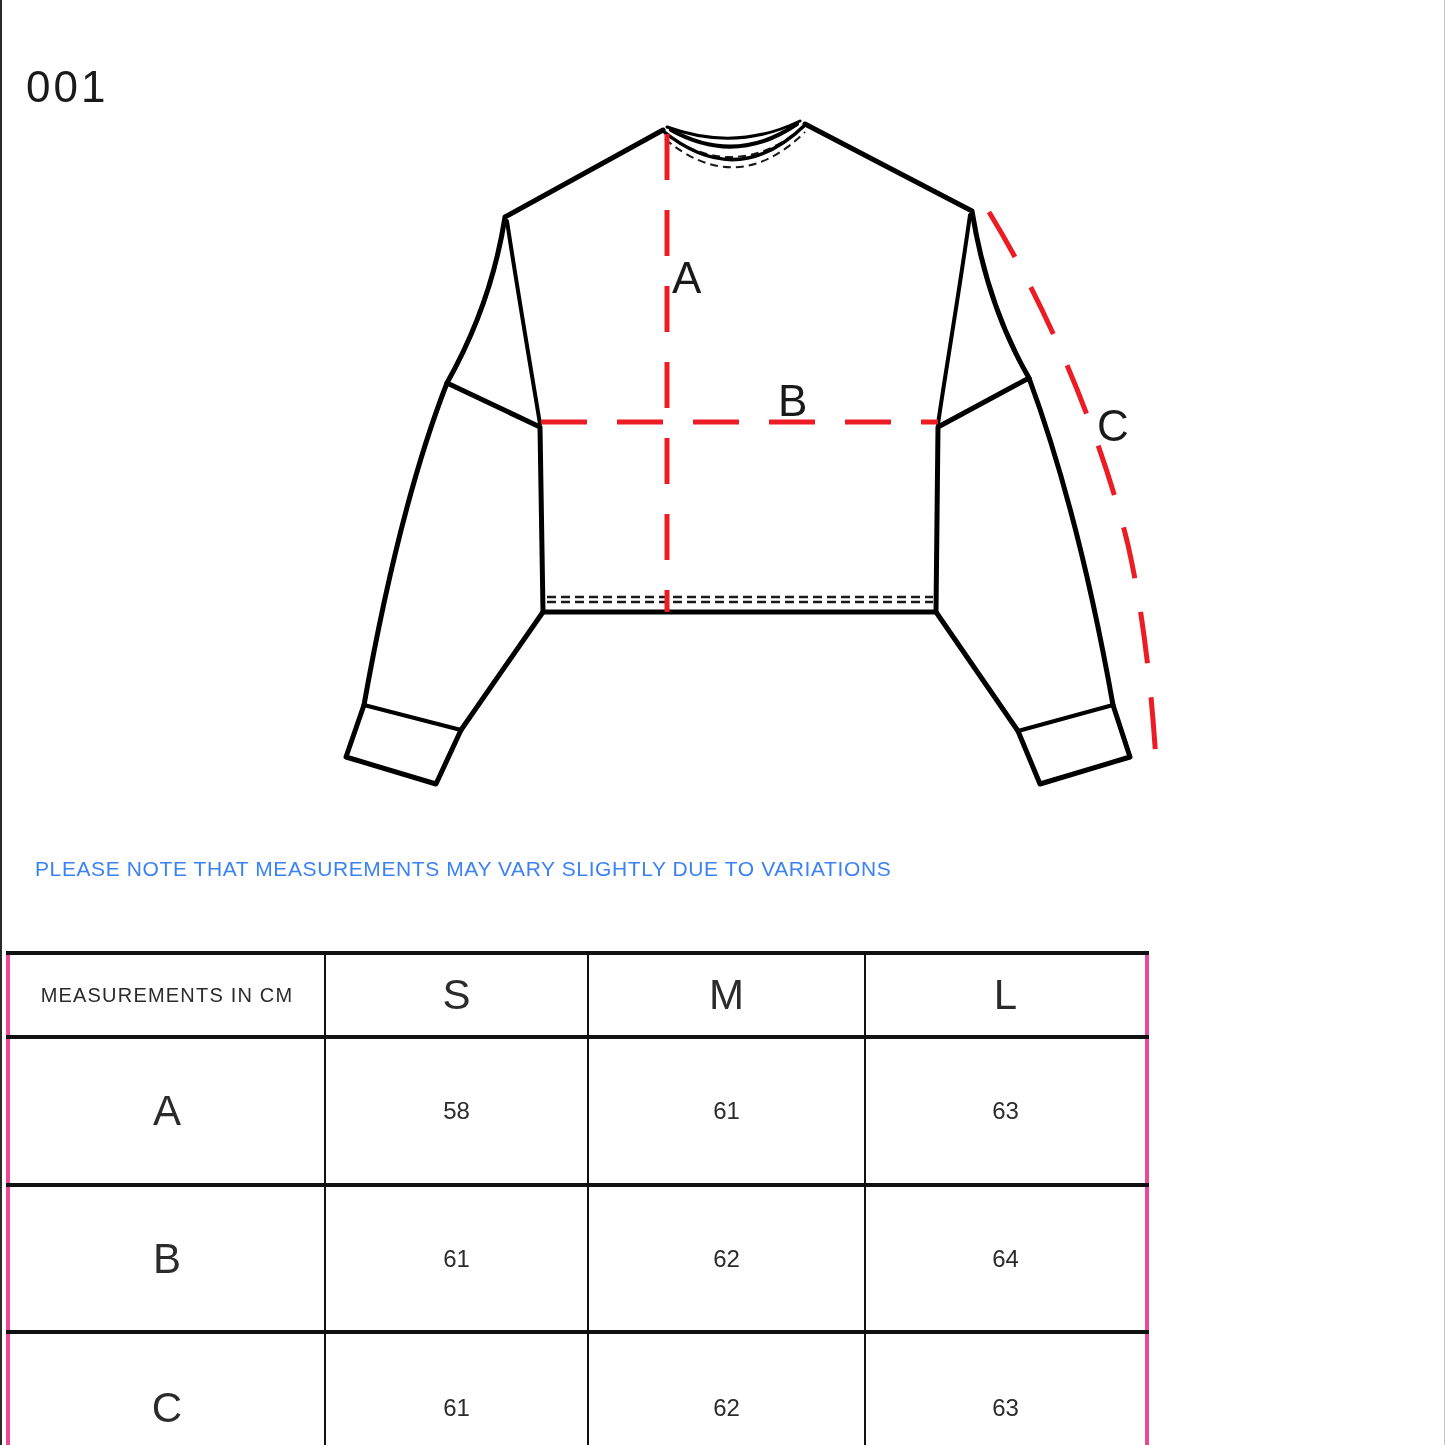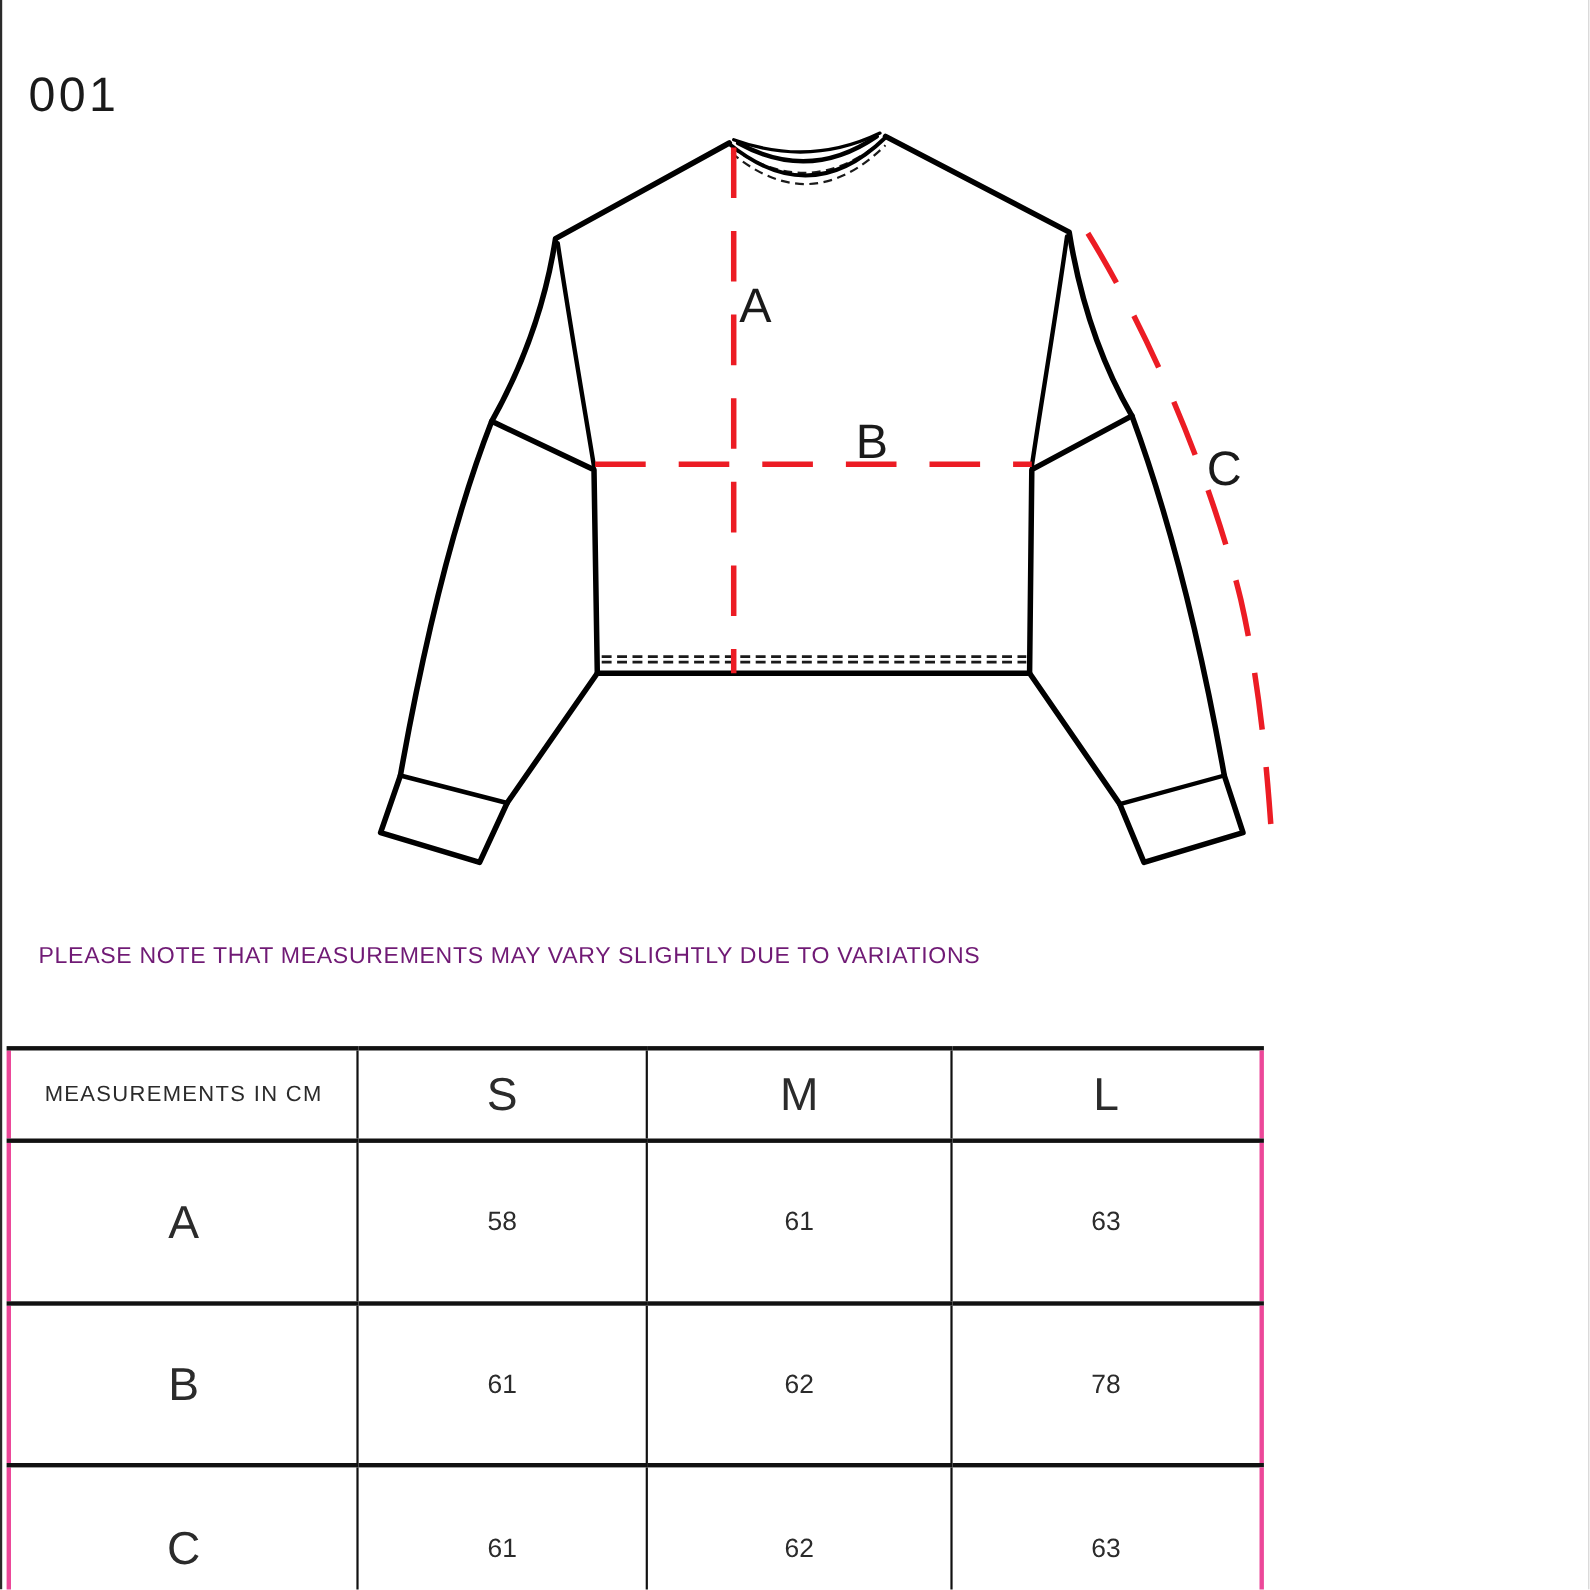--- a/index.html
+++ b/index.html
@@ -13,21 +13,21 @@
 
   .page-code{
     position:absolute;left:26px;top:14px;
     font-size:44px;font-weight:300;letter-spacing:3px;color:#1a1a1a;margin-top:48px;
   }
 
   .garment-svg{position:absolute;left:0;top:0;}
 
   .note{
     position:absolute;left:35px;top:856px;width:900px;
-    font-size:21px;line-height:1.2;letter-spacing:0.6px;color:#701a75;font-weight:400;
+    font-size:21px;line-height:1.2;letter-spacing:0.6px;color:#3b82f6;font-weight:400;
   }
 
   table.size-table{
     position:absolute;left:6px;top:911px;width:1139px;height:534px;
     border-collapse:collapse;table-layout:fixed;
   }
   table.size-table td{
     border:2px solid #111;
     text-align:center;vertical-align:middle;
     font-weight:300;color:#2b2b2b;
@@ -117,21 +117,21 @@
   <tr class="data-row-a">
     <td class="row-label">A</td>
     <td class="val">58</td>
     <td class="val">61</td>
     <td class="val">63</td>
   </tr>
   <tr class="data-row-b">
     <td class="row-label">B</td>
     <td class="val">61</td>
     <td class="val">62</td>
-    <td class="val">78</td>
+    <td class="val">64</td>
   </tr>
   <tr class="data-row-c">
     <td class="row-label">C</td>
     <td class="val">61</td>
     <td class="val">62</td>
     <td class="val">63</td>
   </tr>
 </tbody>
   </table>
 

